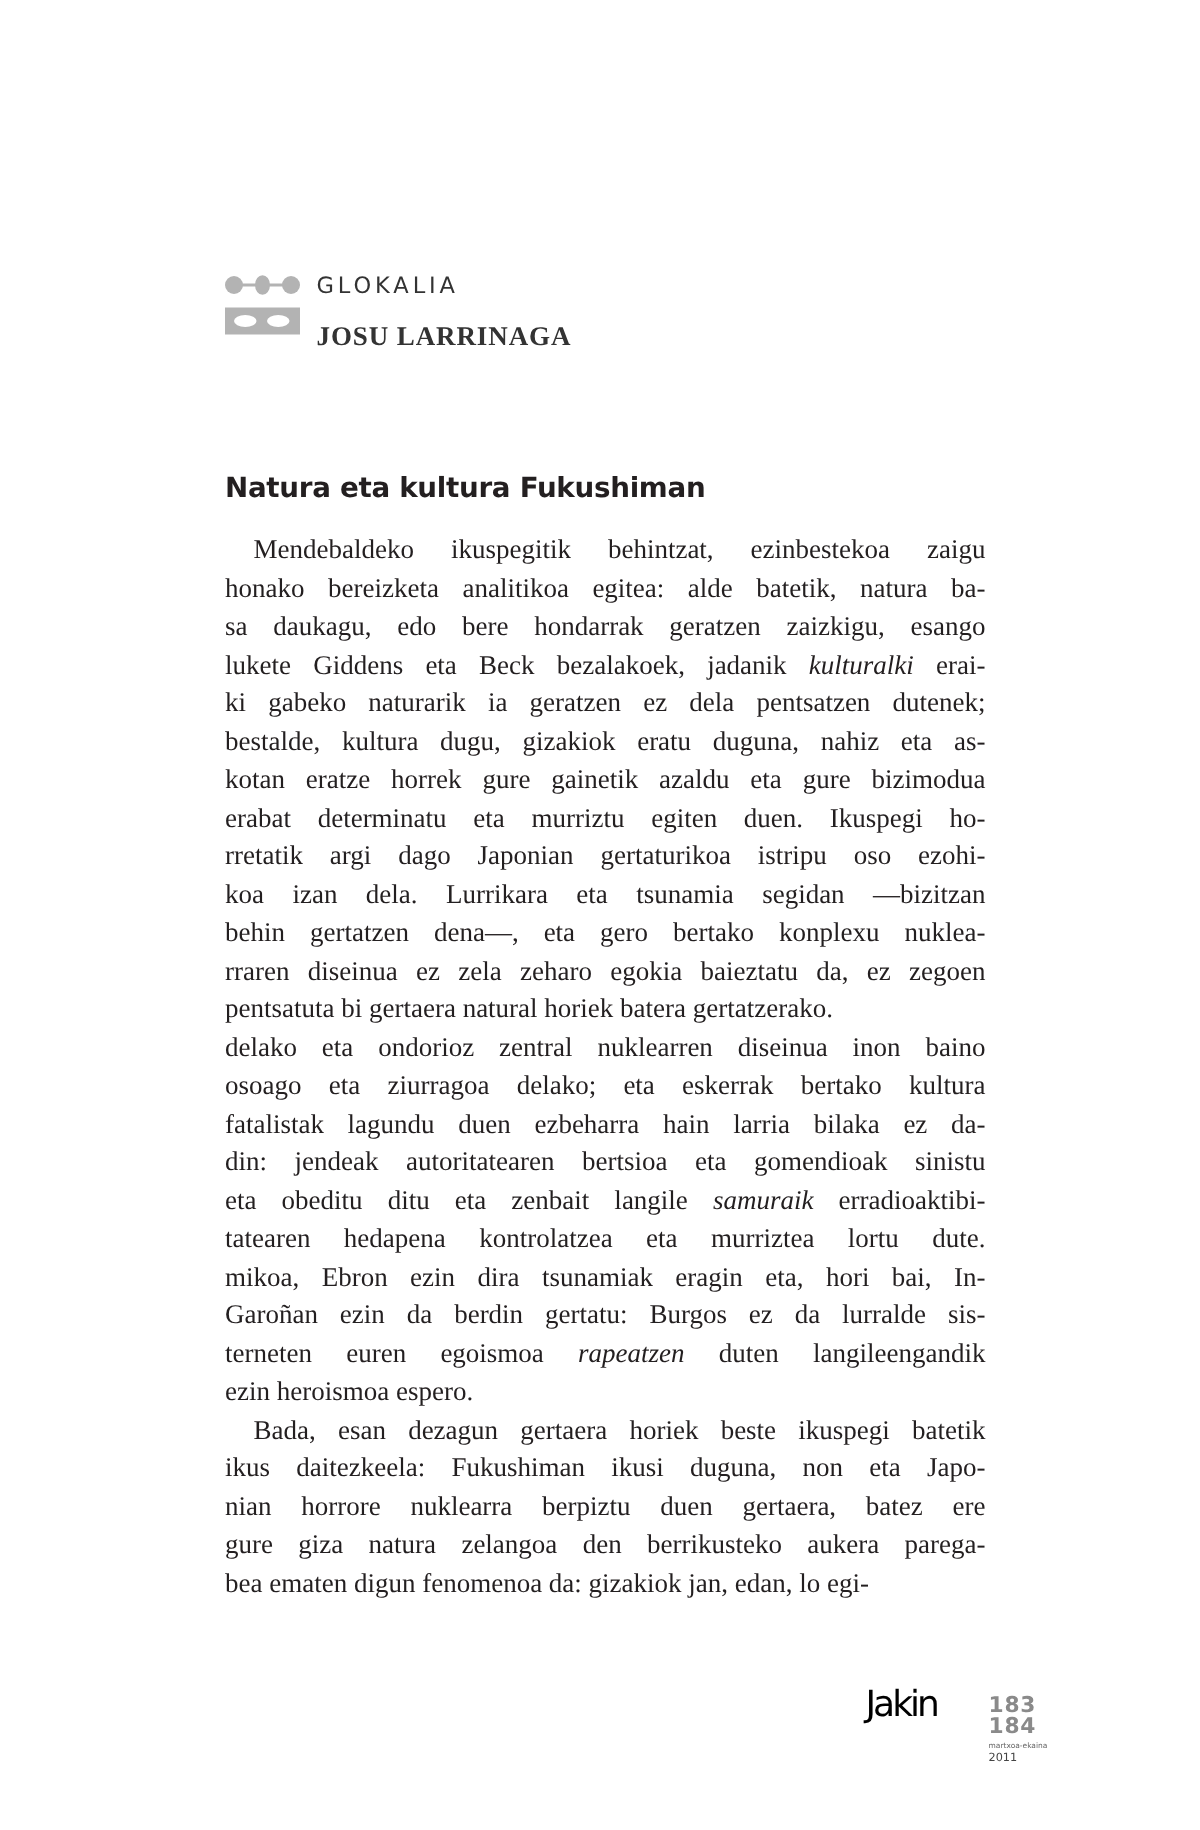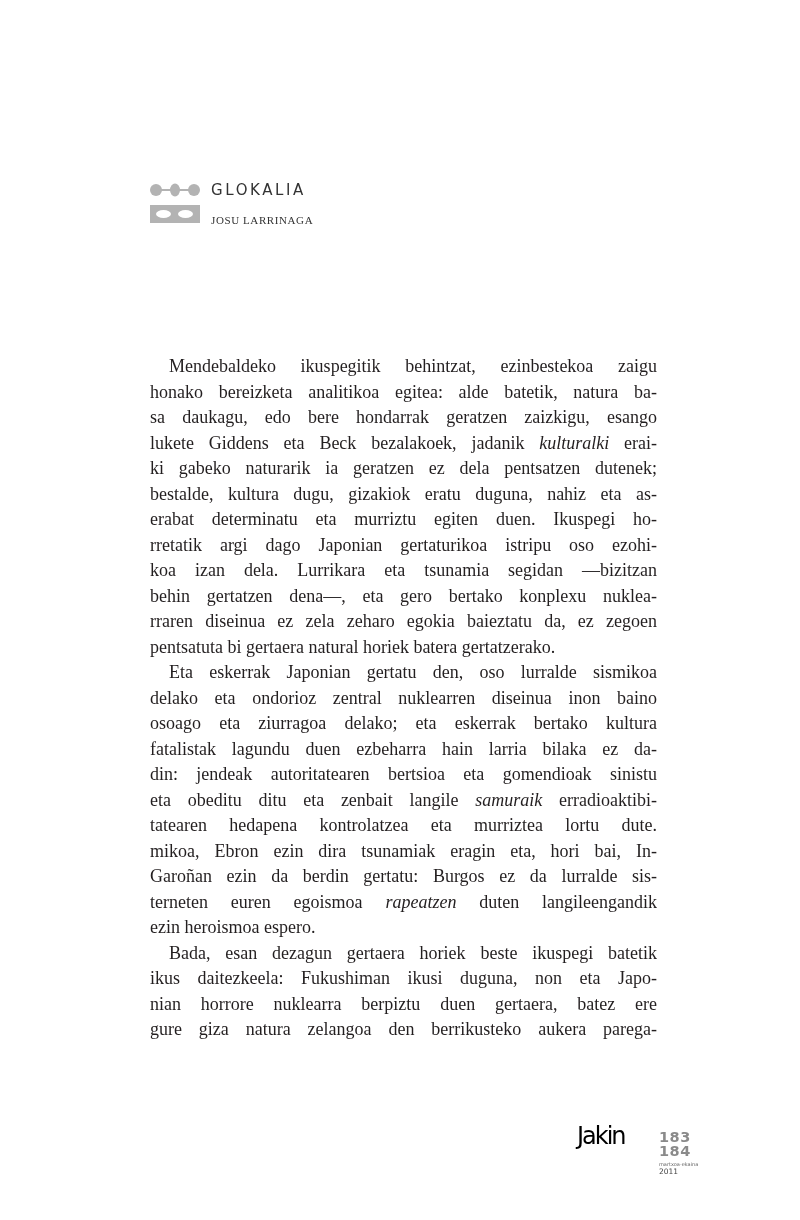--- a/index.html
+++ b/index.html
@@ -4,21 +4,21 @@
 <style>
   html, body { margin: 0; padding: 0; background: #ffffff; }
   body { width: 800px; height: 1220px; position: relative; overflow: hidden; }
   .page { position: absolute; left: 0; top: 0; width: 800px; height: 1220px; background: #fff; }
 
   .section-header { position: absolute; left: 150px; top: 183px; }
   .logo-dots { position: absolute; left: 0; top: 0; width: 50px; height: 14px; }
   .logo-box { position: absolute; left: 0; top: 22px; width: 50px; height: 18px; background: #b3b3b3; }
   .logo-box .hole { position: absolute; top: 5px; width: 15px; height: 8px; border-radius: 50%; background: #fff; }
   .section-name { position: absolute; left: 61px; top: -2px; font-family: "DejaVu Sans", sans-serif; font-size: 15px; letter-spacing: 2.6px; color: #333; white-space: nowrap; }
-  .author-name { position: absolute; left: 61px; top: 31px; font-family: "Liberation Serif", serif; font-weight: normal; font-size: 11px; letter-spacing: 0.6px; color: #333; white-space: nowrap; }
+  .author-name { position: absolute; left: 61px; top: 31px; font-family: "Liberation Serif", serif; font-weight: bold; font-size: 18px; letter-spacing: 0.6px; color: #333; white-space: nowrap; }
 
   .article-title { position: absolute; left: 150px; top: 315px; font-family: "DejaVu Sans", sans-serif; font-weight: bold; font-size: 18.5px; color: #231f20; white-space: nowrap; letter-spacing: -0.2px; }
 
   .body-text { position: absolute; left: 150px; top: 354px; width: 507px; font-family: "Liberation Serif", serif; font-size: 18px; line-height: 25.5px; color: #231f20; }
   .line { display: block; white-space: nowrap; text-align: justify; text-align-last: justify; height: 25.5px; }
   .line.last { text-align-last: left; }
   .line.indent { text-indent: 19px; }
   .line em { font-style: italic; }
 
   .footer-logo { position: absolute; left: 577px; top: 1128px; }
@@ -42,54 +42,56 @@
       <circle cx="44" cy="7" r="6" fill="#b3b3b3"></circle>
     </svg>
     <div class="logo-box">
       <span class="hole" style="left:6px;"></span>
       <span class="hole" style="left:28px;"></span>
     </div>
     <div class="section-name">GLOKALIA</div>
     <div class="author-name">JOSU LARRINAGA</div>
   </div>
 
+  <h1 class="article-title" style="margin:0;">Natura eta kultura Fukushiman</h1>
 
   <div class="body-text" id="body-text">
       <div>
         <span class="line indent">Mendebaldeko ikuspegitik behintzat, ezinbestekoa zaigu</span>
         <span class="line">honako bereizketa analitikoa egitea: alde batetik, natura ba-</span>
         <span class="line">sa daukagu, edo bere hondarrak geratzen zaizkigu, esango</span>
         <span class="line">lukete Giddens eta Beck bezalakoek, jadanik <em>kulturalki</em> erai-</span>
         <span class="line">ki gabeko naturarik ia geratzen ez dela pentsatzen dutenek;</span>
         <span class="line">bestalde, kultura dugu, gizakiok eratu duguna, nahiz eta as-</span>
+        <span class="line">kotan eratze horrek gure gainetik azaldu eta gure bizimodua</span>
         <span class="line">erabat determinatu eta murriztu egiten duen. Ikuspegi ho-</span>
         <span class="line">rretatik argi dago Japonian gertaturikoa istripu oso ezohi-</span>
         <span class="line">koa izan dela. Lurrikara eta tsunamia segidan —bizitzan</span>
         <span class="line">behin gertatzen dena—, eta gero bertako konplexu nuklea-</span>
         <span class="line">rraren diseinua ez zela zeharo egokia baieztatu da, ez zegoen</span>
         <span class="line last">pentsatuta bi gertaera natural horiek batera gertatzerako.</span>
       </div>
       <div>
-        <span class="line indent">Eta eskerrak Japonian gertatu den, oso lurralde sismikoa</span>
         <span class="line">delako eta ondorioz zentral nuklearren diseinua inon baino</span>
         <span class="line">osoago eta ziurragoa delako; eta eskerrak bertako kultura</span>
         <span class="line">fatalistak lagundu duen ezbeharra hain larria bilaka ez da-</span>
         <span class="line">din: jendeak autoritatearen bertsioa eta gomendioak sinistu</span>
         <span class="line">eta obeditu ditu eta zenbait langile <em>samuraik</em> erradioaktibi-</span>
         <span class="line">tatearen hedapena kontrolatzea eta murriztea lortu dute.</span>
         <span class="line">mikoa, Ebron ezin dira tsunamiak eragin eta, hori bai, In-</span>
         <span class="line">Garoñan ezin da berdin gertatu: Burgos ez da lurralde sis-</span>
         <span class="line">terneten euren egoismoa <em>rapeatzen</em> duten langileengandik</span>
         <span class="line last">ezin heroismoa espero.</span>
       </div>
       <div>
         <span class="line indent">Bada, esan dezagun gertaera horiek beste ikuspegi batetik</span>
         <span class="line">ikus daitezkeela: Fukushiman ikusi duguna, non eta Japo-</span>
         <span class="line">nian horrore nuklearra berpiztu duen gertaera, batez ere</span>
         <span class="line">gure giza natura zelangoa den berrikusteko aukera parega-</span>
+        <span class="line last">bea ematen digun fenomenoa da: gizakiok jan, edan, lo egi-</span>
       </div>
     </div>
 
   <div class="footer-logo">
     <div class="jakin-word">Jakin</div>
     <div class="issue-num issue-1">183</div>
     <div class="issue-num issue-2">184</div>
     <div class="issue-months">martxoa-ekaina</div>
     <div class="issue-year">2011</div>
   </div>

